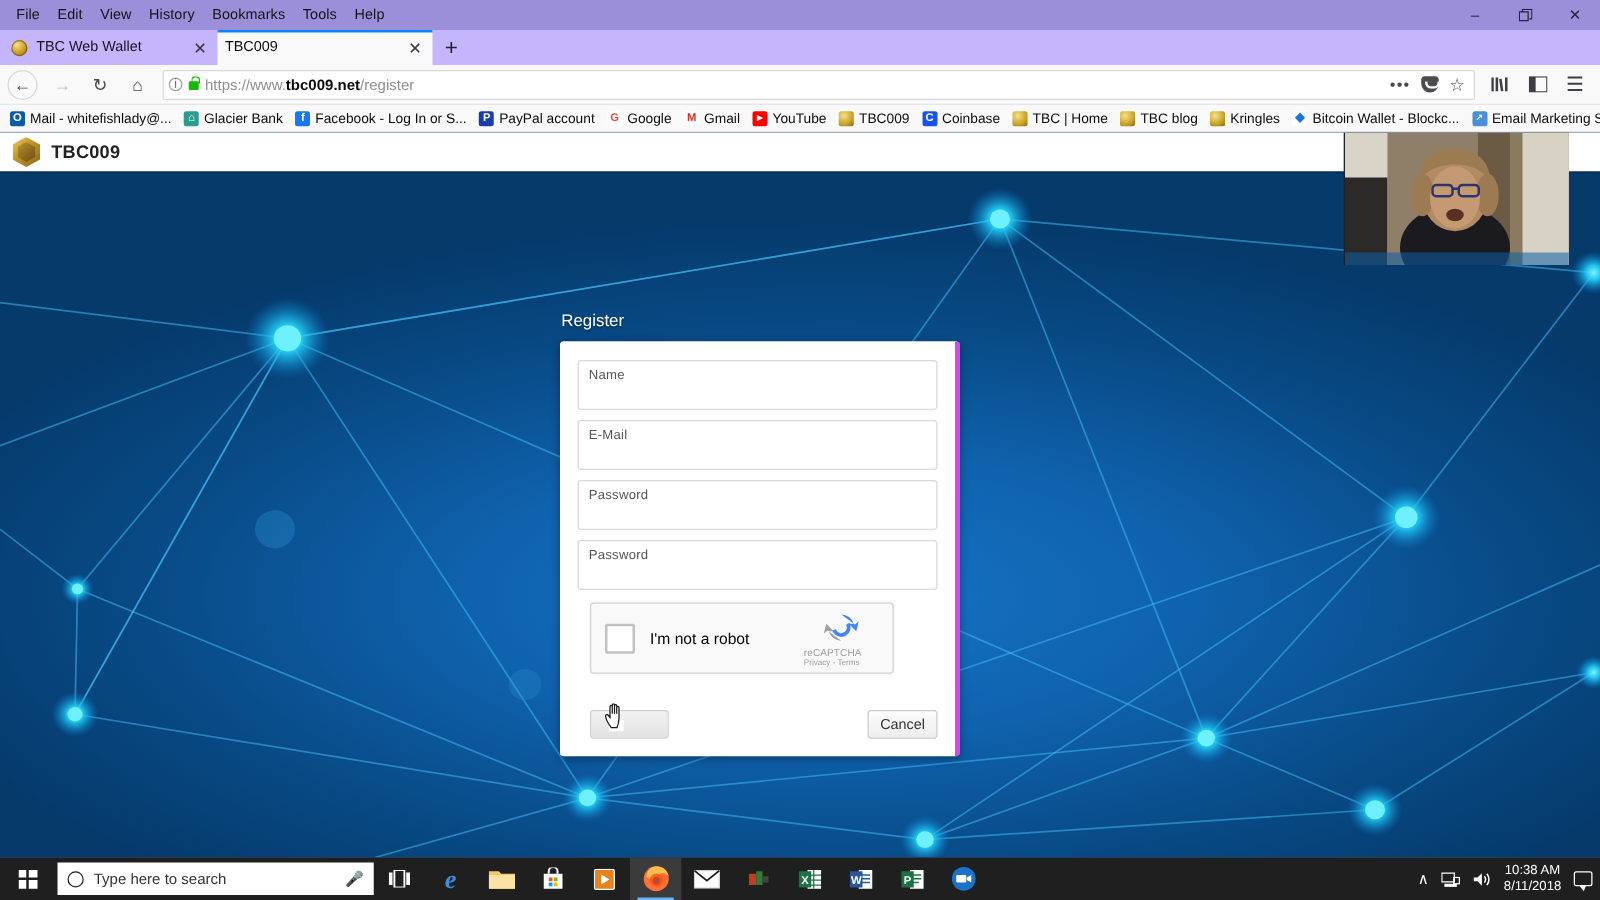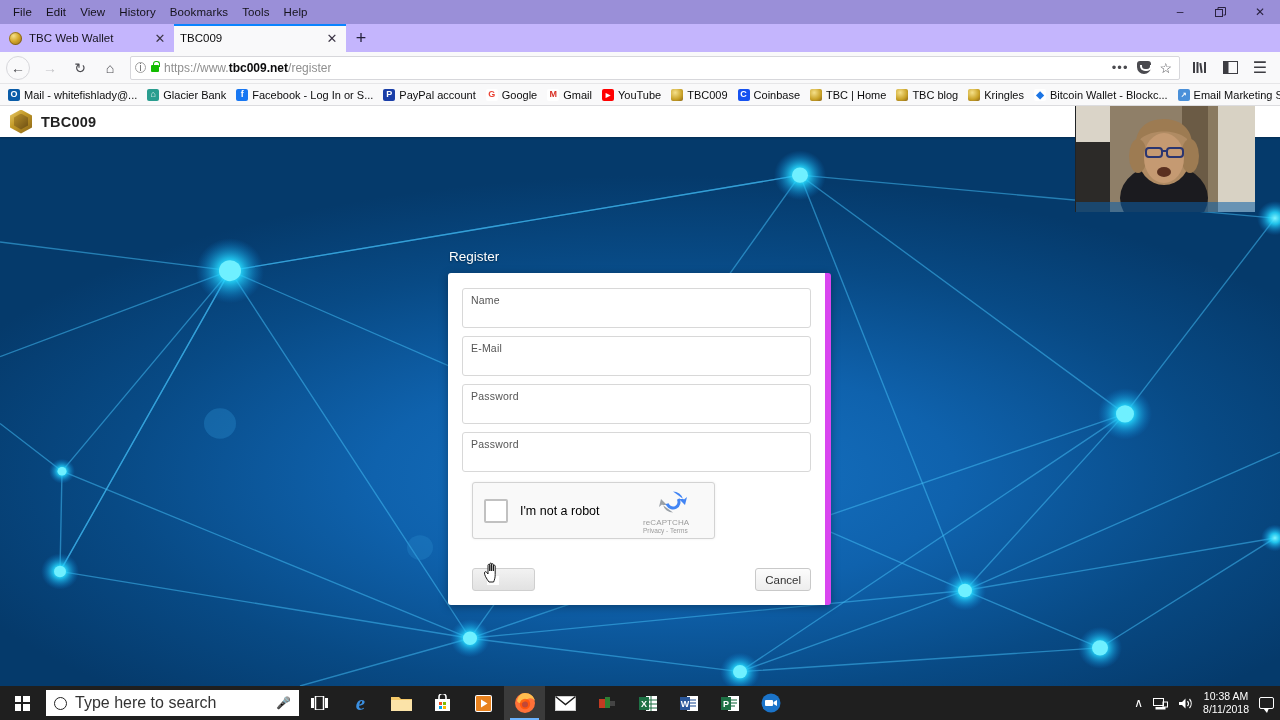--- a/index.html
+++ b/index.html
@@ -149,30 +149,30 @@
   .hero {
     position: absolute; left: 0; right: 0; top: 31px; bottom: 0;
     background:
       radial-gradient(ellipse 60% 55% at 52% 62%, #1673c4 0%, #0f62ad 38%, #084a85 72%, #053a6b 100%);
     overflow: hidden;
   }
   .hero svg { position: absolute; inset: 0; width: 100%; height: 100%; }
 
   
   .reg-wrap {
-    position: absolute; left: 448px; top: 143px; width: 383px; z-index: 4;
+    position: absolute; left: 448px; top: 143px; width: 320px; z-index: 4;
   }
   .reg-title {
     color: #fff; font-size: 13.5px; margin-bottom: 9px; padding-left: 1px;
     text-shadow: 0 1px 2px rgba(0,0,0,.4);
   }
   .card {
     background: #fff; border-radius: 3px; padding: 15px 14px 14px 14px;
     box-shadow: 0 2px 8px rgba(0,0,0,.35);
-    border-right: 6px solid #d946ef;
+    border-right: 4px solid #d946ef;
   }
   .field {
     border: 1px solid #d8d8d8; border-radius: 3px; height: 40px;
     padding: 5px 8px; margin-bottom: 8px; background: #fff;
   }
   .field .lbl { font-size: 10.5px; color: #555; letter-spacing: .2px; }
   .field .val { font-size: 11.5px; color: #111; height: 16px; }
 
   
   .recaptcha {
@@ -229,21 +229,21 @@
   .start .w {
     width: 15px; height: 15px; display: grid; grid-template-columns: 1fr 1fr; grid-template-rows: 1fr 1fr;
     gap: 1.6px;
   }
   .start .w i { background: #fff; display: block; }
   .tb-search {
     width: 253px; height: 26px; background: #fff; display: flex; align-items: center;
     padding: 0 8px; gap: 8px; margin-left: 2px;
   }
   .tb-search .circ { width: 13px; height: 13px; border: 1.6px solid #222; border-radius: 50%; flex:none; }
-  .tb-search .ph { font-size: 16px; color: #333; flex: 1; }
+  .tb-search .ph { font-size: 12px; color: #333; flex: 1; }
   .tb-search .mic { font-size: 12px; color: #333; }
   .tb-icon {
     width: 41px; height: 34px; display: flex; align-items: center; justify-content: center; position: relative;
   }
   .tb-icon.active { background: #3b3b3b; }
   .tb-icon.active::after {
     content:""; position:absolute; bottom:0; left:6px; right:6px; height:2px; background:#6bb3ff;
   }
   .tray {
     margin-left: auto; display: flex; align-items: center; gap: 10px; padding-right: 6px; color: #fff;

